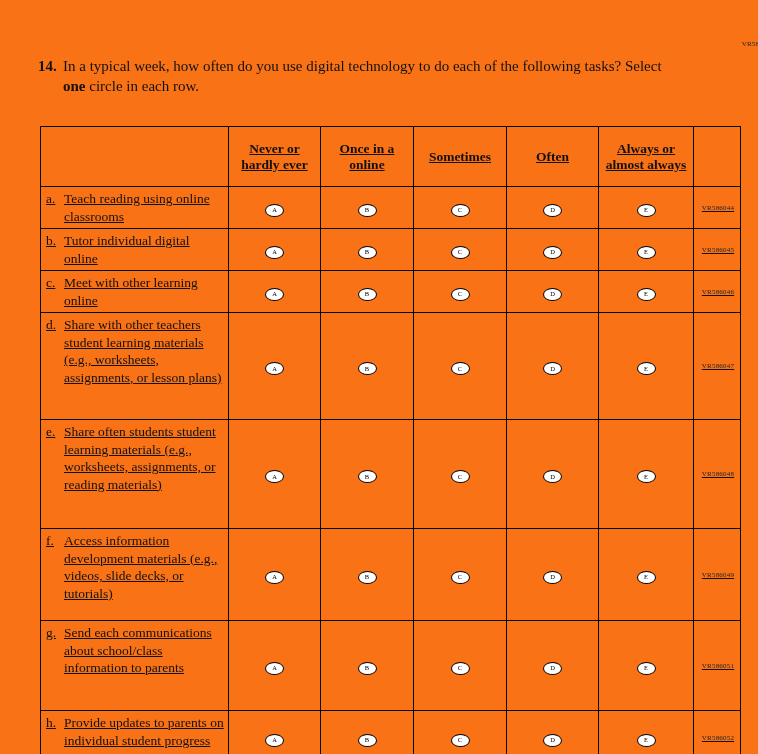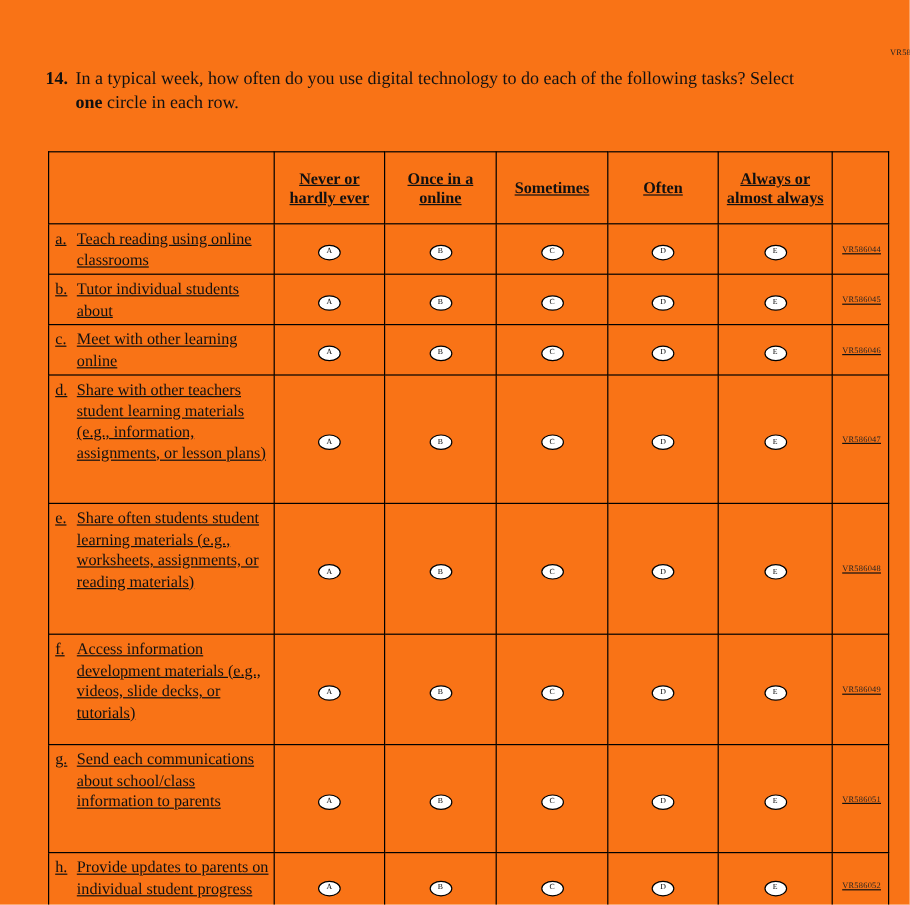--- a/index.html
+++ b/index.html
@@ -170,21 +170,21 @@
         <td class="opt-cell"><span class="bubble">
               <span class="bubble-letter">E</span>
             </span></td>
         <td class="code-cell">VR586044</td>
       </tr>
 
       <tr class="rh-b">
         <td class="label-cell">
           <span class="label-inner">
               <span class="row-letter">b.</span>
-              <span class="row-text">Tutor individual students about</span>
+              <span class="row-text">Tutor individual digital online</span>
             </span>
         </td>
         <td class="opt-cell"><span class="bubble">
               <span class="bubble-letter">A</span>
             </span></td>
         <td class="opt-cell"><span class="bubble">
               <span class="bubble-letter">B</span>
             </span></td>
         <td class="opt-cell"><span class="bubble">
               <span class="bubble-letter">C</span>
@@ -220,21 +220,21 @@
         <td class="opt-cell"><span class="bubble">
               <span class="bubble-letter">E</span>
             </span></td>
         <td class="code-cell">VR586046</td>
       </tr>
 
       <tr class="rh-d">
         <td class="label-cell">
           <span class="label-inner">
               <span class="row-letter">d.</span>
-              <span class="row-text">Share with other teachers student learning materials (e.g., information, assignments, or lesson plans)</span>
+              <span class="row-text">Share with other teachers student learning materials (e.g., worksheets, assignments, or lesson plans)</span>
             </span>
         </td>
         <td class="opt-cell"><span class="bubble">
               <span class="bubble-letter">A</span>
             </span></td>
         <td class="opt-cell"><span class="bubble">
               <span class="bubble-letter">B</span>
             </span></td>
         <td class="opt-cell"><span class="bubble">
               <span class="bubble-letter">C</span>

